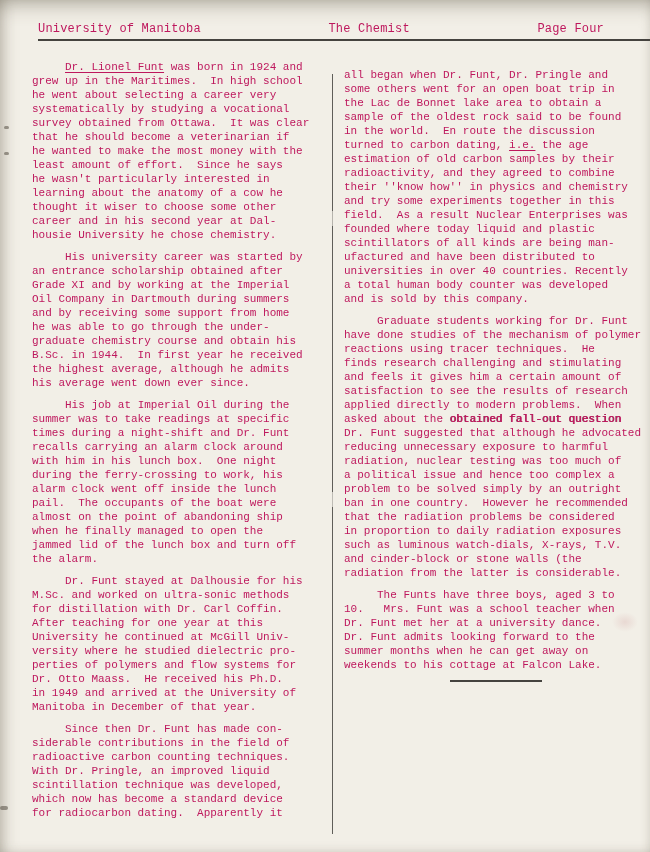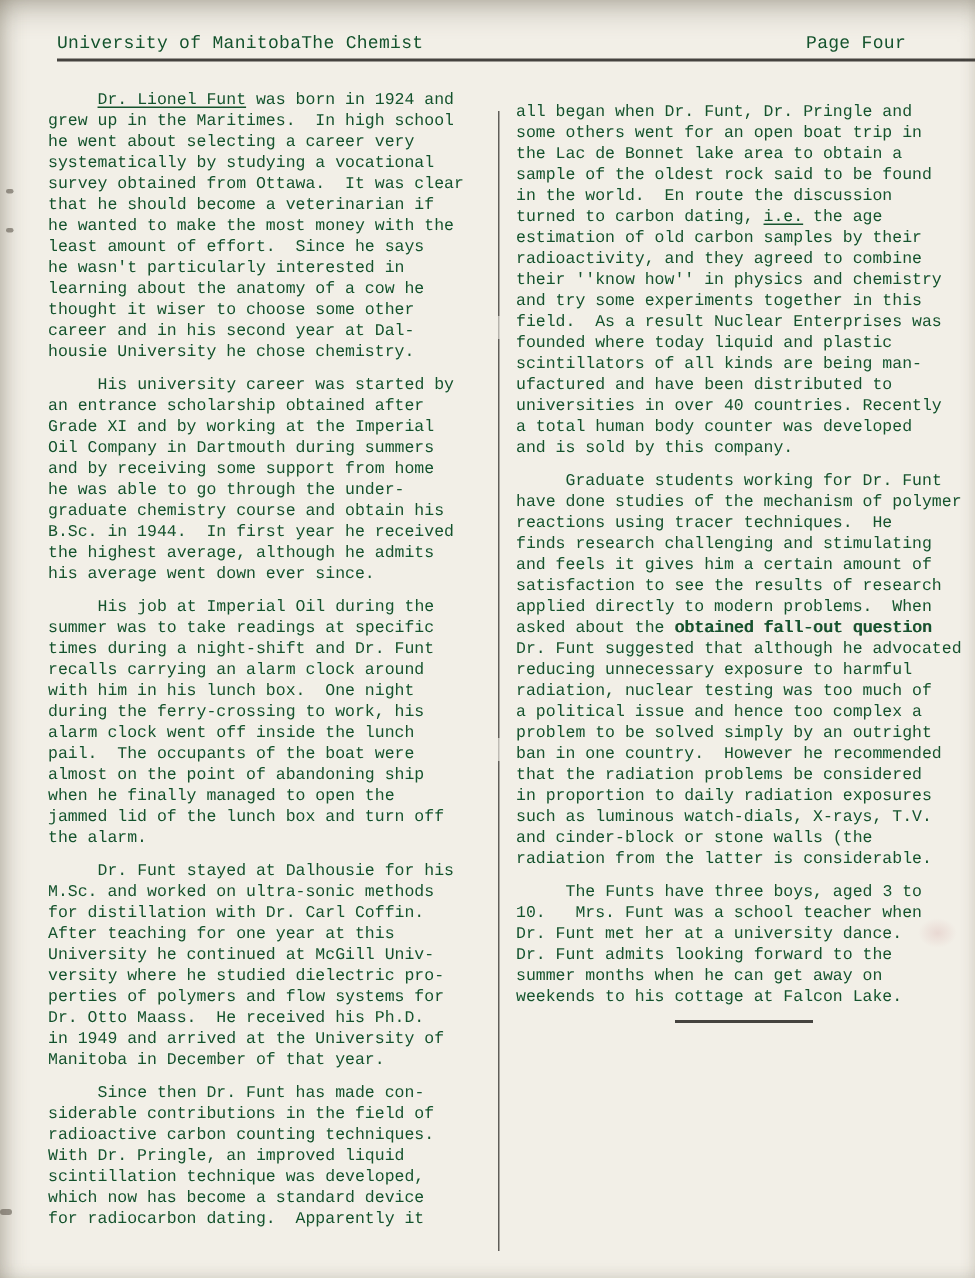--- a/index.html
+++ b/index.html
@@ -1,38 +1,38 @@
 <!DOCTYPE html>
 <html><head>
 <meta charset="utf-8">
 <style>
   html,body{margin:0;padding:0;}
   body{width:650px;height:852px;background:#d8d3c8;font-family:"Liberation Mono","DejaVu Sans Mono",monospace;}
   .page{
     position:relative;width:650px;height:852px;overflow:hidden;
     background:#f2efe7;
-    color:#14532d;
+    color:#be185d;
   }
   .page::after{
     content:"";position:absolute;inset:0;pointer-events:none;
     box-shadow:
       inset 0 16px 20px -12px rgba(96,88,70,.45),
       inset 12px 0 16px -10px rgba(96,88,70,.40),
       inset -6px 0 12px -9px rgba(96,88,70,.22),
       inset 0 -8px 14px -11px rgba(96,88,70,.25);
   }
   .header{
     position:absolute;left:38px;right:0;top:22px;
     display:flex;align-items:baseline;
     font-size:12px;letter-spacing:.2px;
     border-bottom:2px solid #45433f;
     padding-bottom:3px;
   }
   .header .h-left{flex:0 0 auto;}
-  .header .h-center{flex:1 1 auto;text-align:left;}
+  .header .h-center{flex:1 1 auto;text-align:center;}
   .header .h-right{flex:0 0 auto;padding-right:46px;}
   .subtitle{
     position:absolute;left:40px;top:50px;font-size:12px;
   }
   .vdivider{
     position:absolute;left:332px;top:74px;width:1px;height:760px;
     background:linear-gradient(to bottom,
       rgba(70,68,64,.85) 0 18%, rgba(70,68,64,.35) 18% 20%,
       rgba(70,68,64,.85) 20% 55%, rgba(70,68,64,.30) 55% 57%,
       rgba(70,68,64,.85) 57% 100%);

